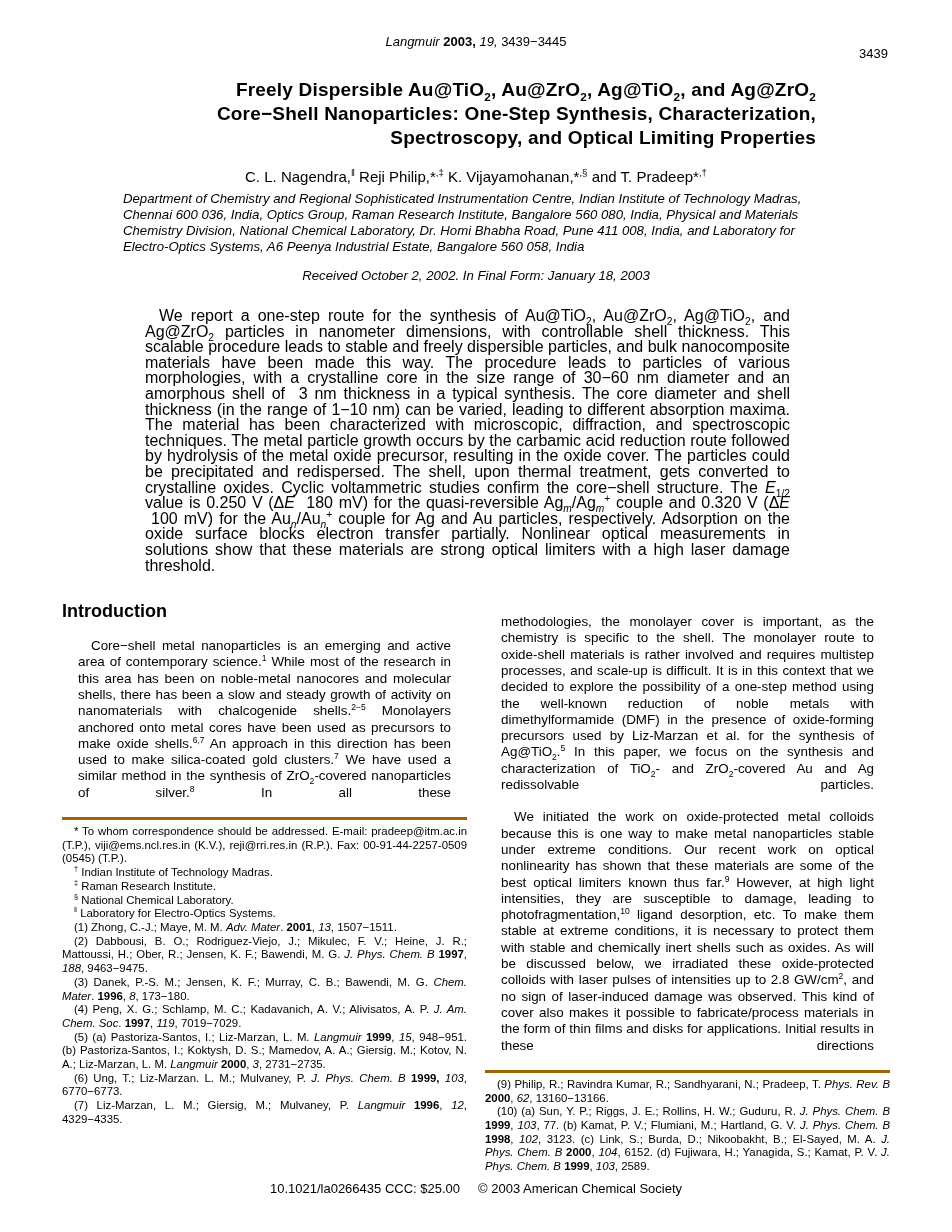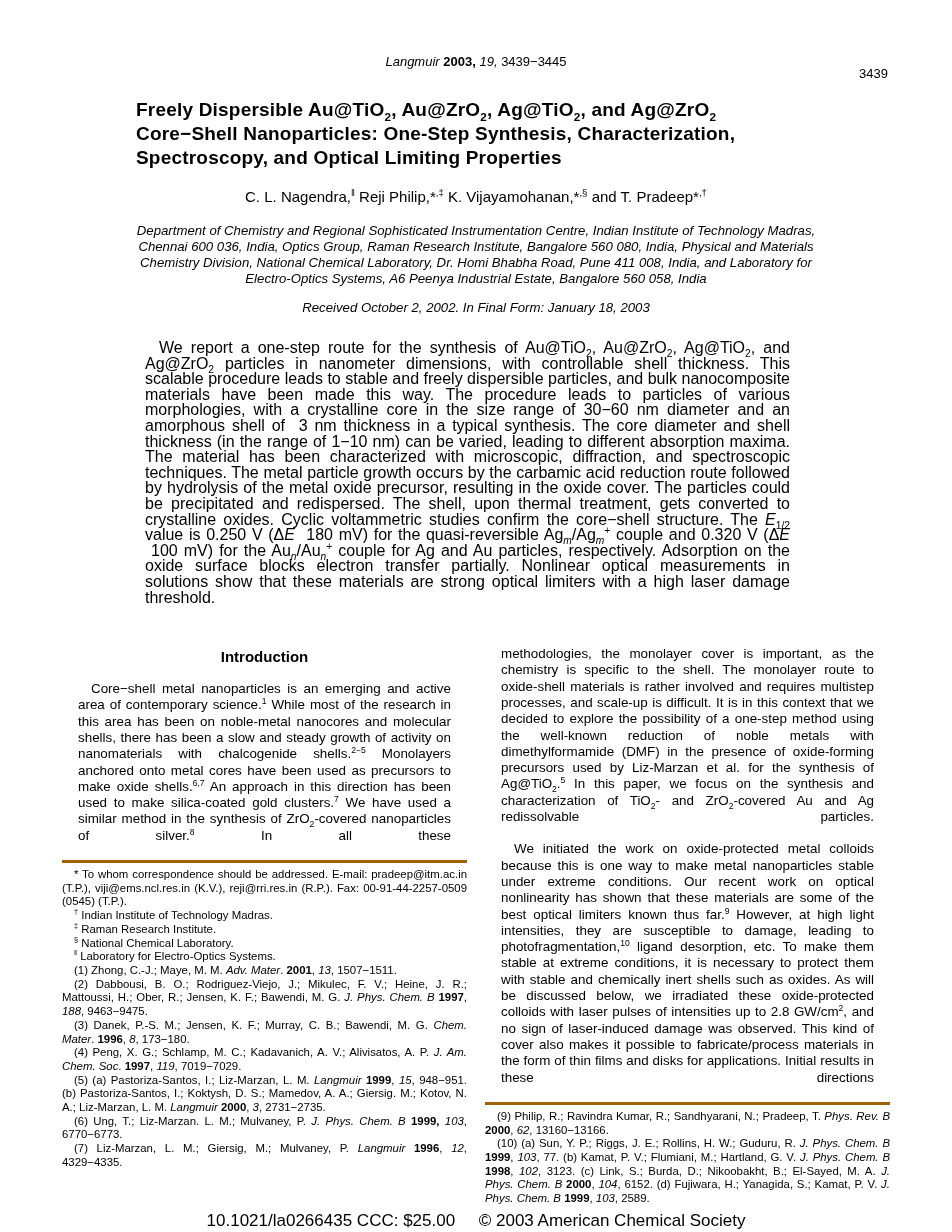--- a/index.html
+++ b/index.html
@@ -2,67 +2,67 @@
 <html><head>
 <meta charset="utf-8">
 <style>
   html, body { margin: 0; padding: 0; background: #ffffff; }
   body {
     width: 952px; height: 1232px; overflow: hidden;
     color: #000;
     font-family: "Liberation Sans", sans-serif;
     -webkit-font-smoothing: antialiased;
   }
-  .page { padding: 54px 62px 0 62px; position: relative; }
+  .page { padding: 34px 62px 0 62px; position: relative; }
 
   .header { position: relative; height: 18px; font-size: 13px; }
   .citation { text-align: center; }
   .pagenum { position: absolute; right: 2px; top: 12px; }
 
   .title {
     margin: 26px auto 12px auto; max-width: 680px;
-    text-align: left; font-size: 19px; line-height: 24px;
+    text-align: right; font-size: 19px; line-height: 24px;
     font-weight: bold; letter-spacing: 0.2px;
   }
   .title sub { font-size: 0.62em; }
 
   .authors { margin-top: 17px; text-align: center; font-size: 15px; line-height: 20px; }
 
   .affil {
-    margin: 16px auto 0 auto; max-width: 706px;
-    text-align: center; font-style: italic; font-size: 13.2px; line-height: 16px;
+    margin: 4px auto 0 auto; max-width: 706px;
+    text-align: left; font-style: italic; font-size: 13.2px; line-height: 16px;
   }
   .received { margin-top: 13px; text-align: center; font-style: italic; font-size: 13.2px; }
 
   .abstract {
     margin: 25px 100px 0 83px;
     font-size: 16px; line-height: 15.6px;
     text-align: justify; text-indent: 14px;
   }
 
   .columns { display: flex; gap: 18px; margin-top: 25px; }
   .col { width: 405px; }
 
-  .intro-heading { margin: 18px 0 10px 0; text-align: center; font-size: 15px; font-weight: bold; }
+  .intro-heading { margin: 3px 0 10px 0; font-size: 18px; font-weight: bold; }
 
   .body-par { margin: 16px; font-size: 13.4px; line-height: 16.3px; text-align: justify; }
   .body-par.indent { text-indent: 13px; }
   .body-par.cont { text-align-last: justify; }
   .body-par + .body-par { margin-top: 0; }
 
   .footnotes {
     margin-top: 9px; border-top: 3px solid #a16207; padding-top: 5px;
     font-size: 11.4px; line-height: 13.7px; text-align: justify;
   }
   .footnotes p { margin: 0; text-indent: 12px; }
 
   sup { font-size: 0.64em; line-height: 0; vertical-align: super; }
   sub { font-size: 0.64em; line-height: 0; vertical-align: sub; }
 
-  .footer { margin-top: 7px; text-align: center; font-size: 17px; line-height: 16px; }
+  .footer { margin-top: 7px; text-align: center; font-size: 13px; line-height: 16px; }
 </style>
 </head>
 <body>
 
 <div class="page">
 
   <div class="header">
     <div class="citation"><i>Langmuir</i> <b>2003,</b> <i>19,</i> 3439−3445</div>
     <div class="pagenum">3439</div>
   </div>

